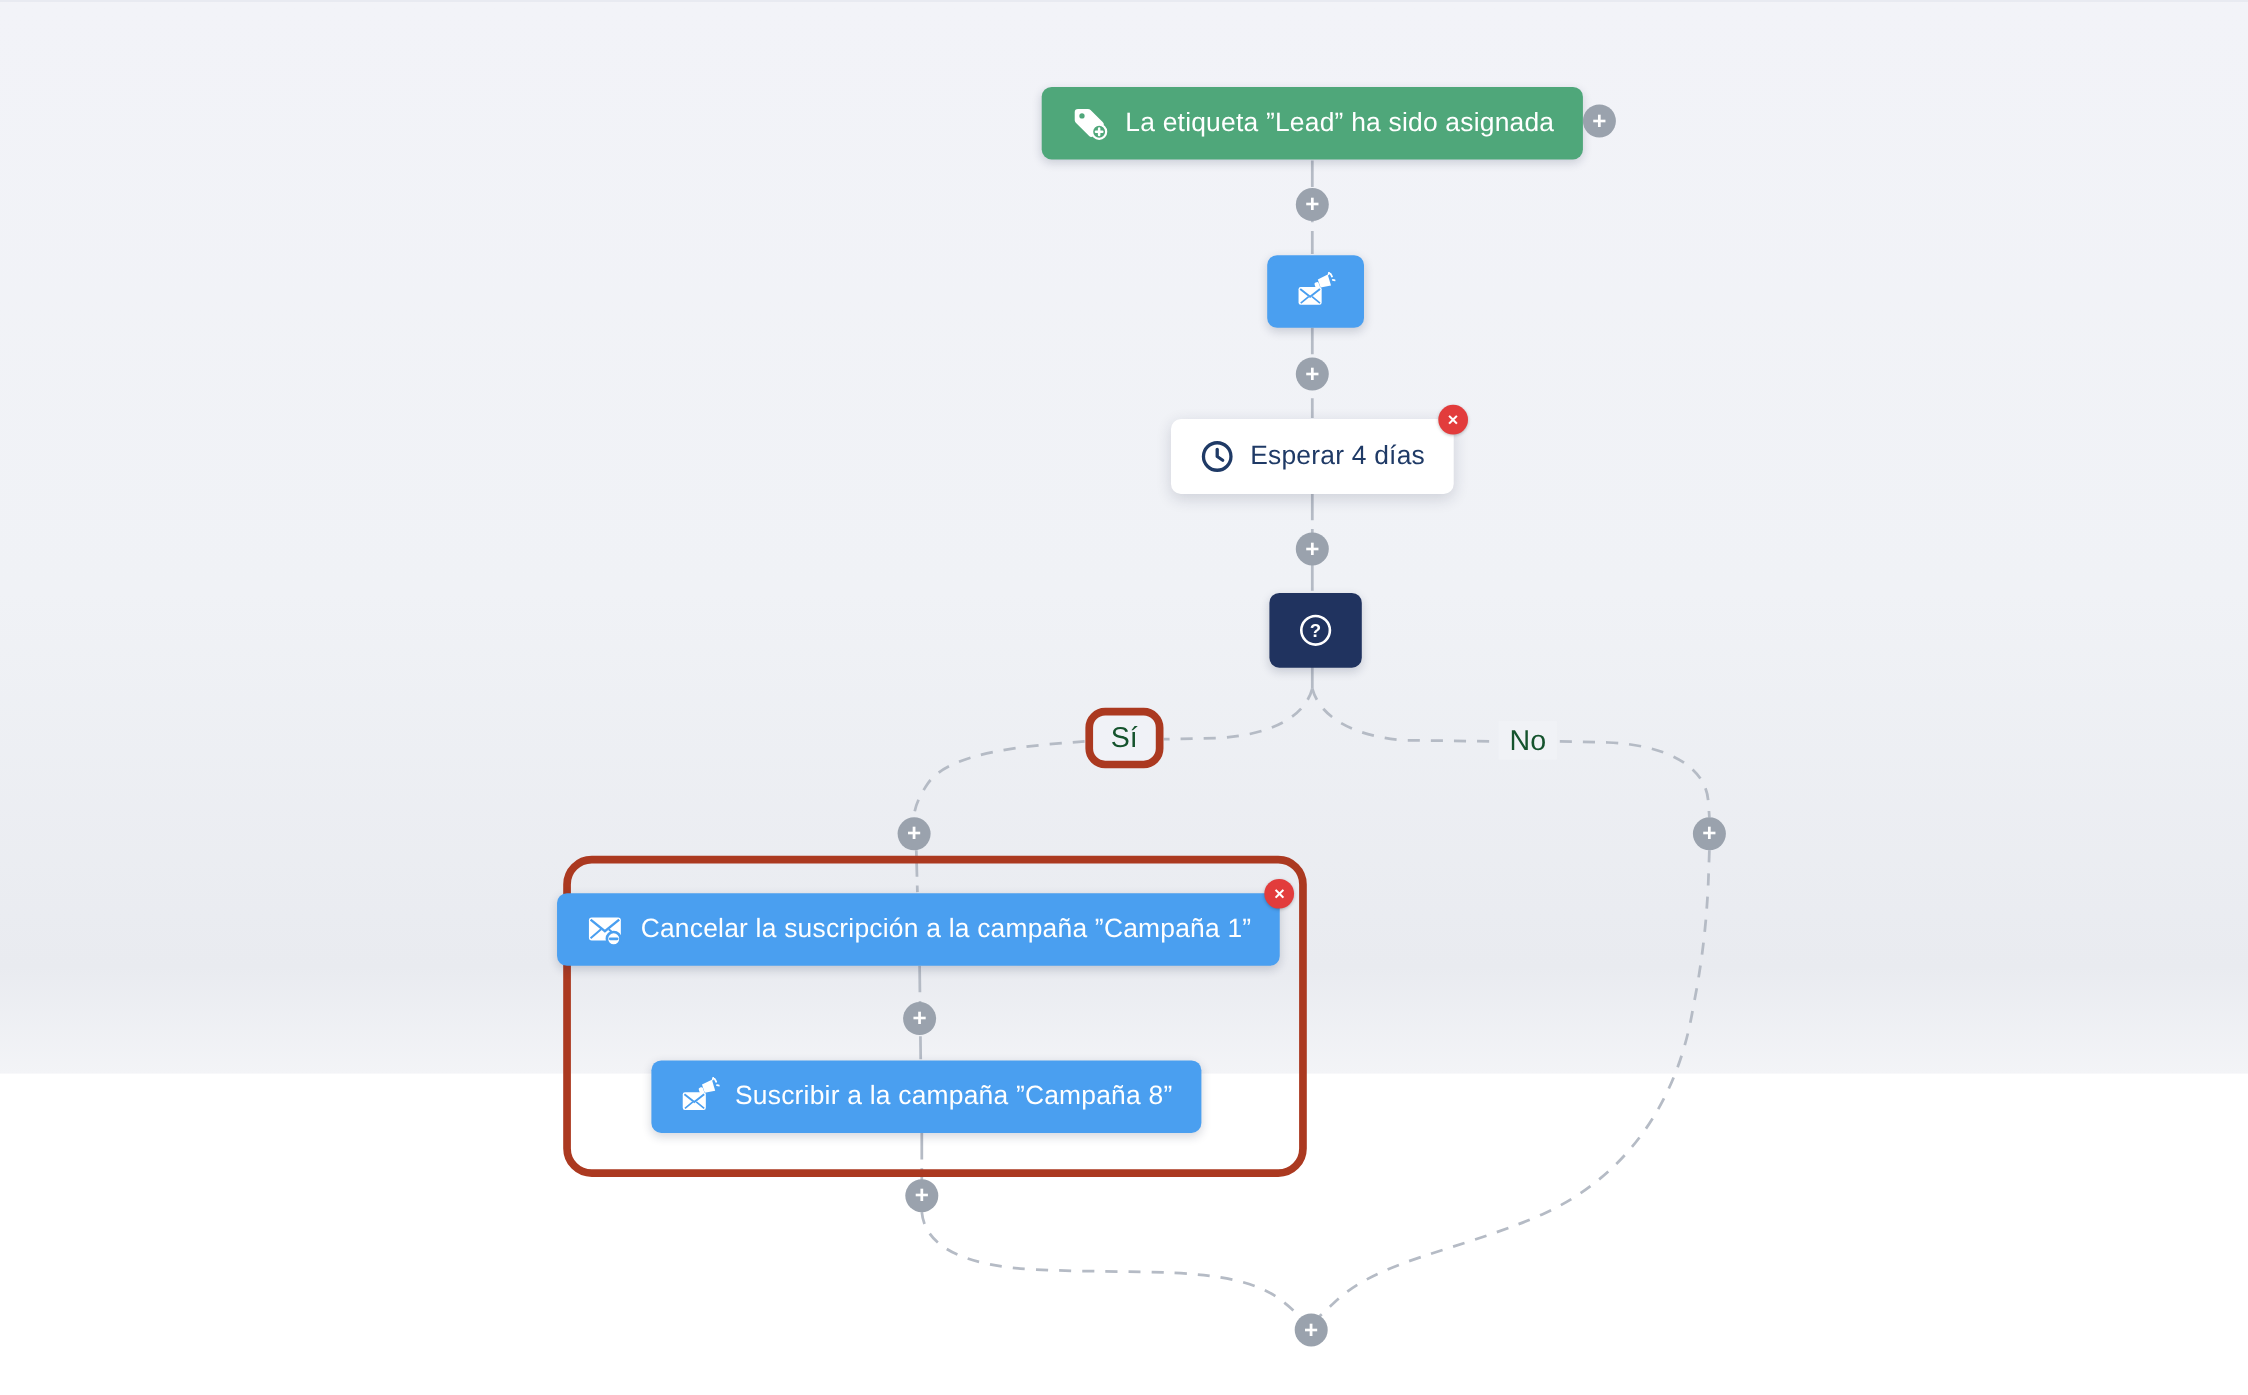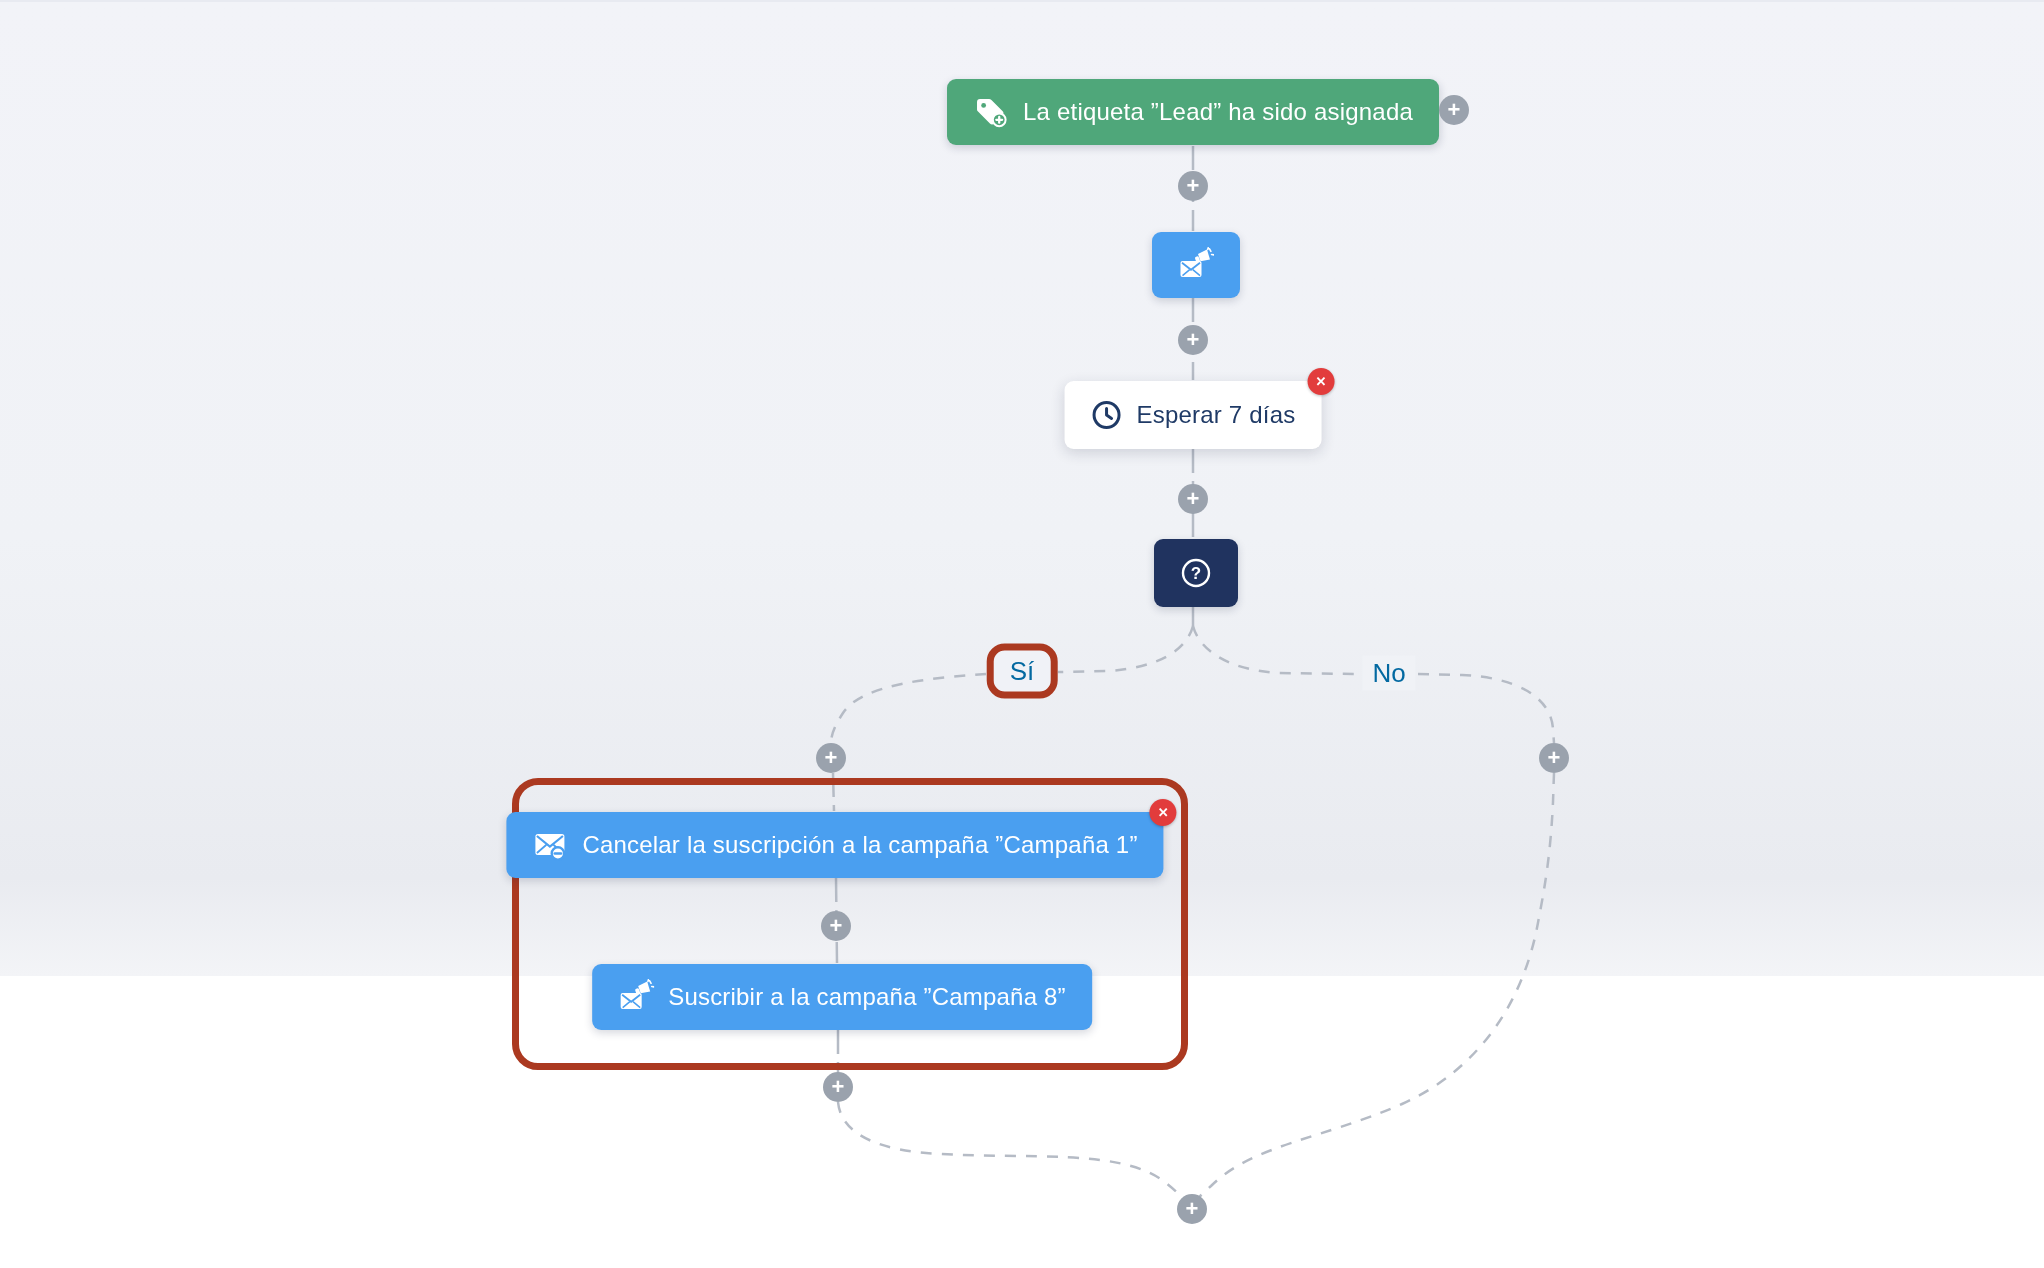--- a/index.html
+++ b/index.html
@@ -25,21 +25,21 @@
     background:#e23c3c;color:#fff;display:flex;align-items:center;justify-content:center;
     font-size:13px;font-weight:bold;box-shadow:0 1px 3px rgba(0,0,0,.25);cursor:pointer;border:none}
 
   .plus-btn{position:absolute;width:30px;height:30px;border-radius:50%;background:#9aa2ad;color:#fff;
     border:none;display:flex;align-items:center;justify-content:center;font-size:22px;font-weight:bold;
     transform:translate(-50%,-50%);cursor:pointer;line-height:0;font-family:"Liberation Sans",sans-serif;}
 
   .selection-box{position:absolute;left:512px;top:776px;width:676px;height:292px;
     border:7px solid #ab3920;border-radius:26px;}
 
-  .branch-label{position:absolute;transform:translate(-50%,-50%);color:#0369a1;font-size:26px;
+  .branch-label{position:absolute;transform:translate(-50%,-50%);color:#14532d;font-size:26px;
     background:#f0f2f6;padding:2px 10px;cursor:pointer}
   .branch-label--yes{border:7px solid #ab3920;border-radius:18px;padding:5px 16px;background:#f0f2f7}
 </style>
 </head>
 <body>
 
 <div class="canvas">
 
   <svg class="wires">
 
@@ -98,21 +98,21 @@
       <span>+</span>
     </button>
 
   <div class="node node--wait" style="left:1193px;top:379px;height:68px">
     <span class="icon">
       <svg width="32" height="32" viewBox="0 0 32 32">
         <circle cx="16" cy="16" r="12.5" fill="none" stroke="#1f3a66" stroke-width="3"></circle>
         <path d="M16 9.5 V16 l5 3.4" fill="none" stroke="#1f3a66" stroke-width="3" stroke-linecap="round" stroke-linejoin="round"></path>
       </svg>
     </span>
-    <span>Esperar 7 días</span>
+    <span>Esperar 4 días</span>
     <button class="delete-badge">
         <span>✕</span>
       </button>
   </div>
 
   <button class="plus-btn" style="left:1193px;top:497px">
       <span>+</span>
     </button>
 
   <div class="node node--condition" style="left:1196px;top:537px;height:68px">

